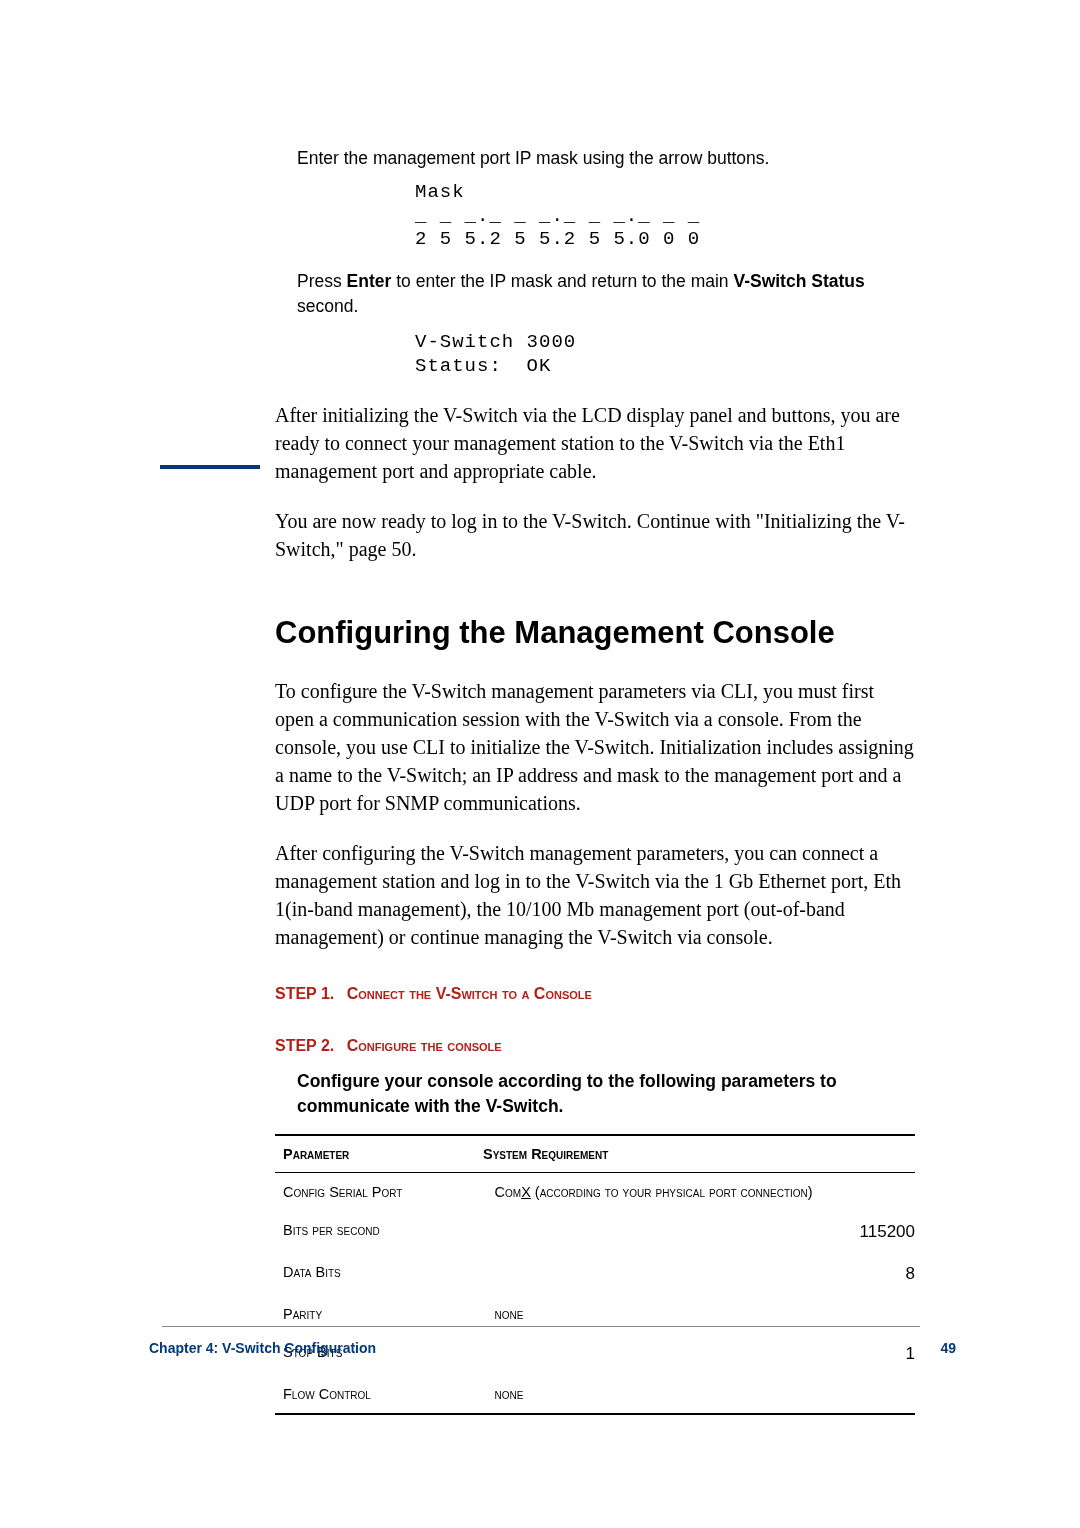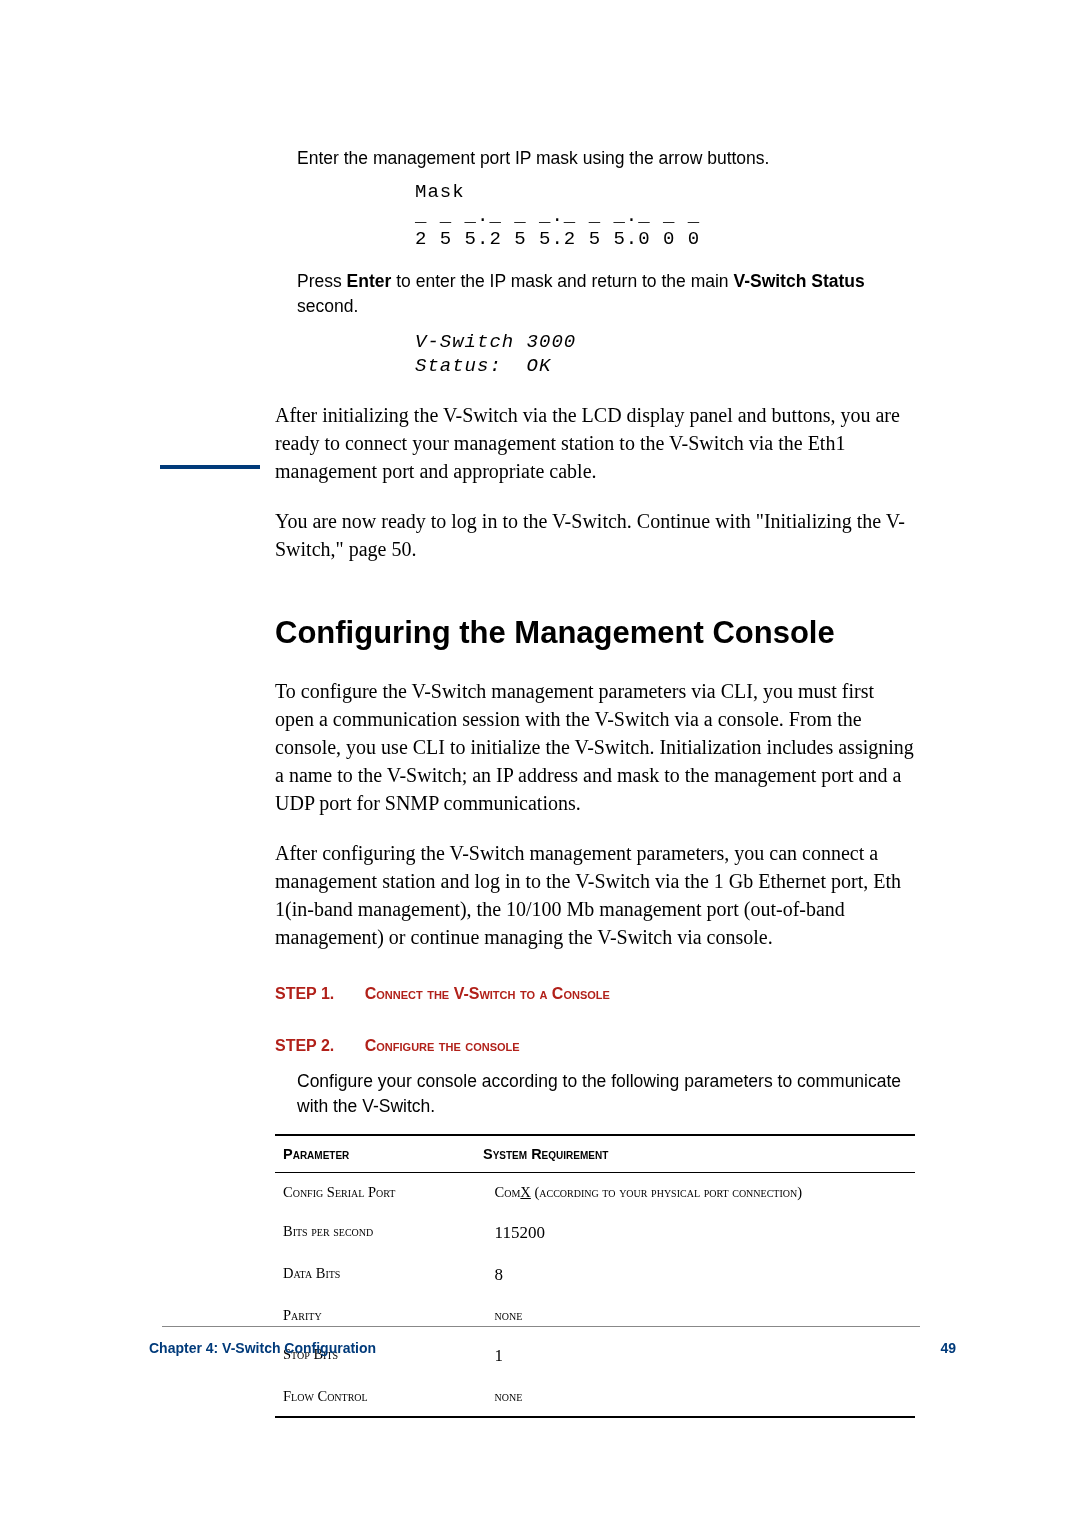--- a/index.html
+++ b/index.html
@@ -35,21 +35,20 @@
     padding-left: 22px;
   }
   .mono {
     font-family: "Courier New", monospace;
     font-size: 19px;
     line-height: 1.3;
     letter-spacing: 1px;
     white-space: pre;
     margin-top: 10px;
     margin-left: 140px;
-    font-style: italic;
   }
   .mono-mask {
     font-family: "Courier New", monospace;
     font-size: 19px;
     line-height: 1.22;
     letter-spacing: 1px;
     white-space: pre;
     margin-top: 10px;
     margin-left: 140px;
   }
@@ -77,47 +76,47 @@
   }
   .step-line {
     font-family: Verdana, Arial, sans-serif;
     font-weight: bold;
     font-size: 16px;
     color: #b12019;
     margin-top: 34px;
   }
   .step-title {
     font-variant: small-caps;
-    margin-left: 26px;
+    margin-left: 8px;
   }
   .table-wrap {
     margin-top: 14px;
     border-top: 2px solid #000;
     border-bottom: 2px solid #000;
   }
   .table-head {
     display: flex;
     border-bottom: 1px solid #000;
     font-family: Verdana, Arial, sans-serif;
     font-weight: bold;
     font-size: 14.5px;
     font-variant: small-caps;
     padding: 10px 0 10px 8px;
   }
   .col1 { width: 200px; }
   .col2 { width: 430px; }
   .table-row {
     display: flex;
-    font-family: Liberation Serif, serif;
+    font-family: Liberation Sans, sans-serif;
     font-size: 14.5px;
     font-variant: small-caps;
     padding: 11px 0 11px 8px;
     gap: 16px;
   }
-  .valnum { font-variant: normal; font-size: 17px;}
+  .valnum { font-variant: normal; font-size: 17px; text-align: right;}
   .footer-rule {
     position: absolute;
     left: 162px;
     top: 1326px;
     width: 758px;
     height: 1px;
     background: #888;
   }
   .footer-left {
     position: absolute;
@@ -176,21 +175,21 @@
       <span>STEP 1.</span>
       <span class="step-title">Connect the V-Switch to a Console</span>
     </div>
 
 
     <div class="step-line">
       <span>STEP 2.</span>
       <span class="step-title">Configure the console</span>
     </div>
 
-    <div class="instr instr-indent" style="margin-top:14px;">Configure your console according to the following parameters to communicate with the V-Switch.</div>
+    <div class="instr instr-indent" style="margin-top:14px;font-weight:bold;">Configure your console according to the following parameters to communicate with the V-Switch.</div>
 
     <div class="table-wrap">
       <div class="table-head">
         <div class="col1">Parameter</div>
         <div class="col2">System Requirement</div>
       </div>
 
       <div class="table-row">
         <div class="col1">Config Serial Port</div>
         <div class="col2">

